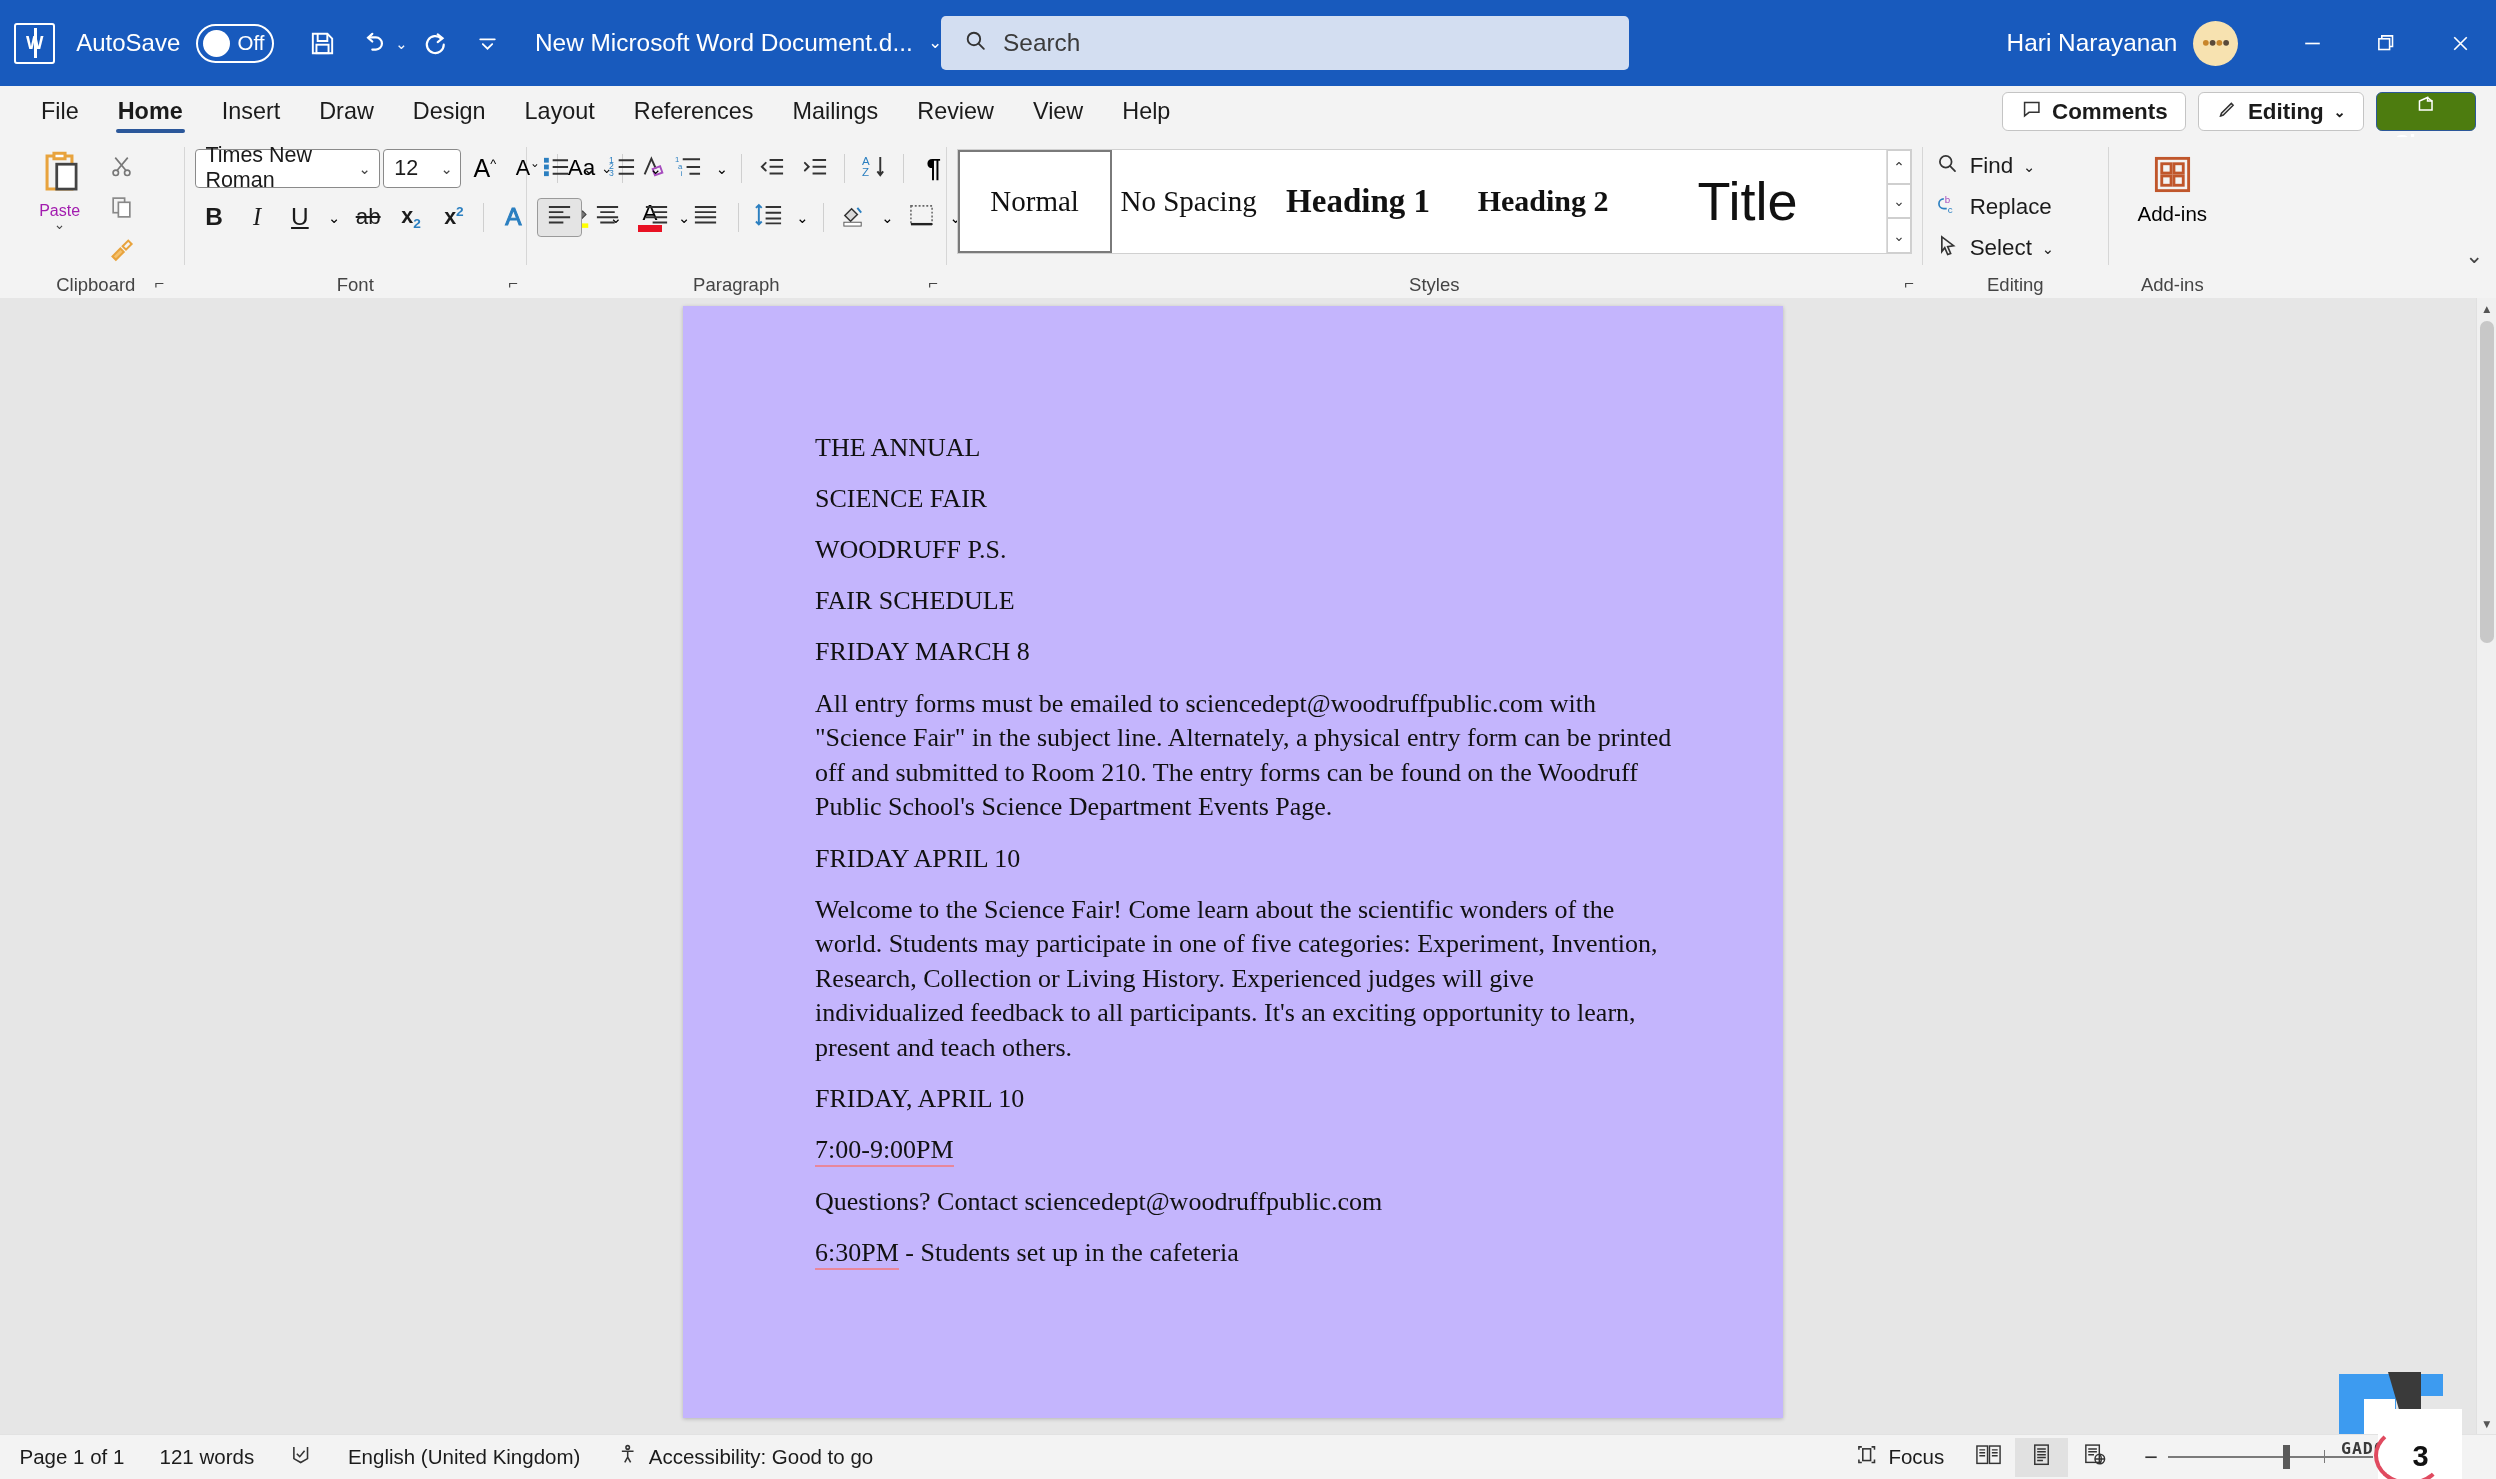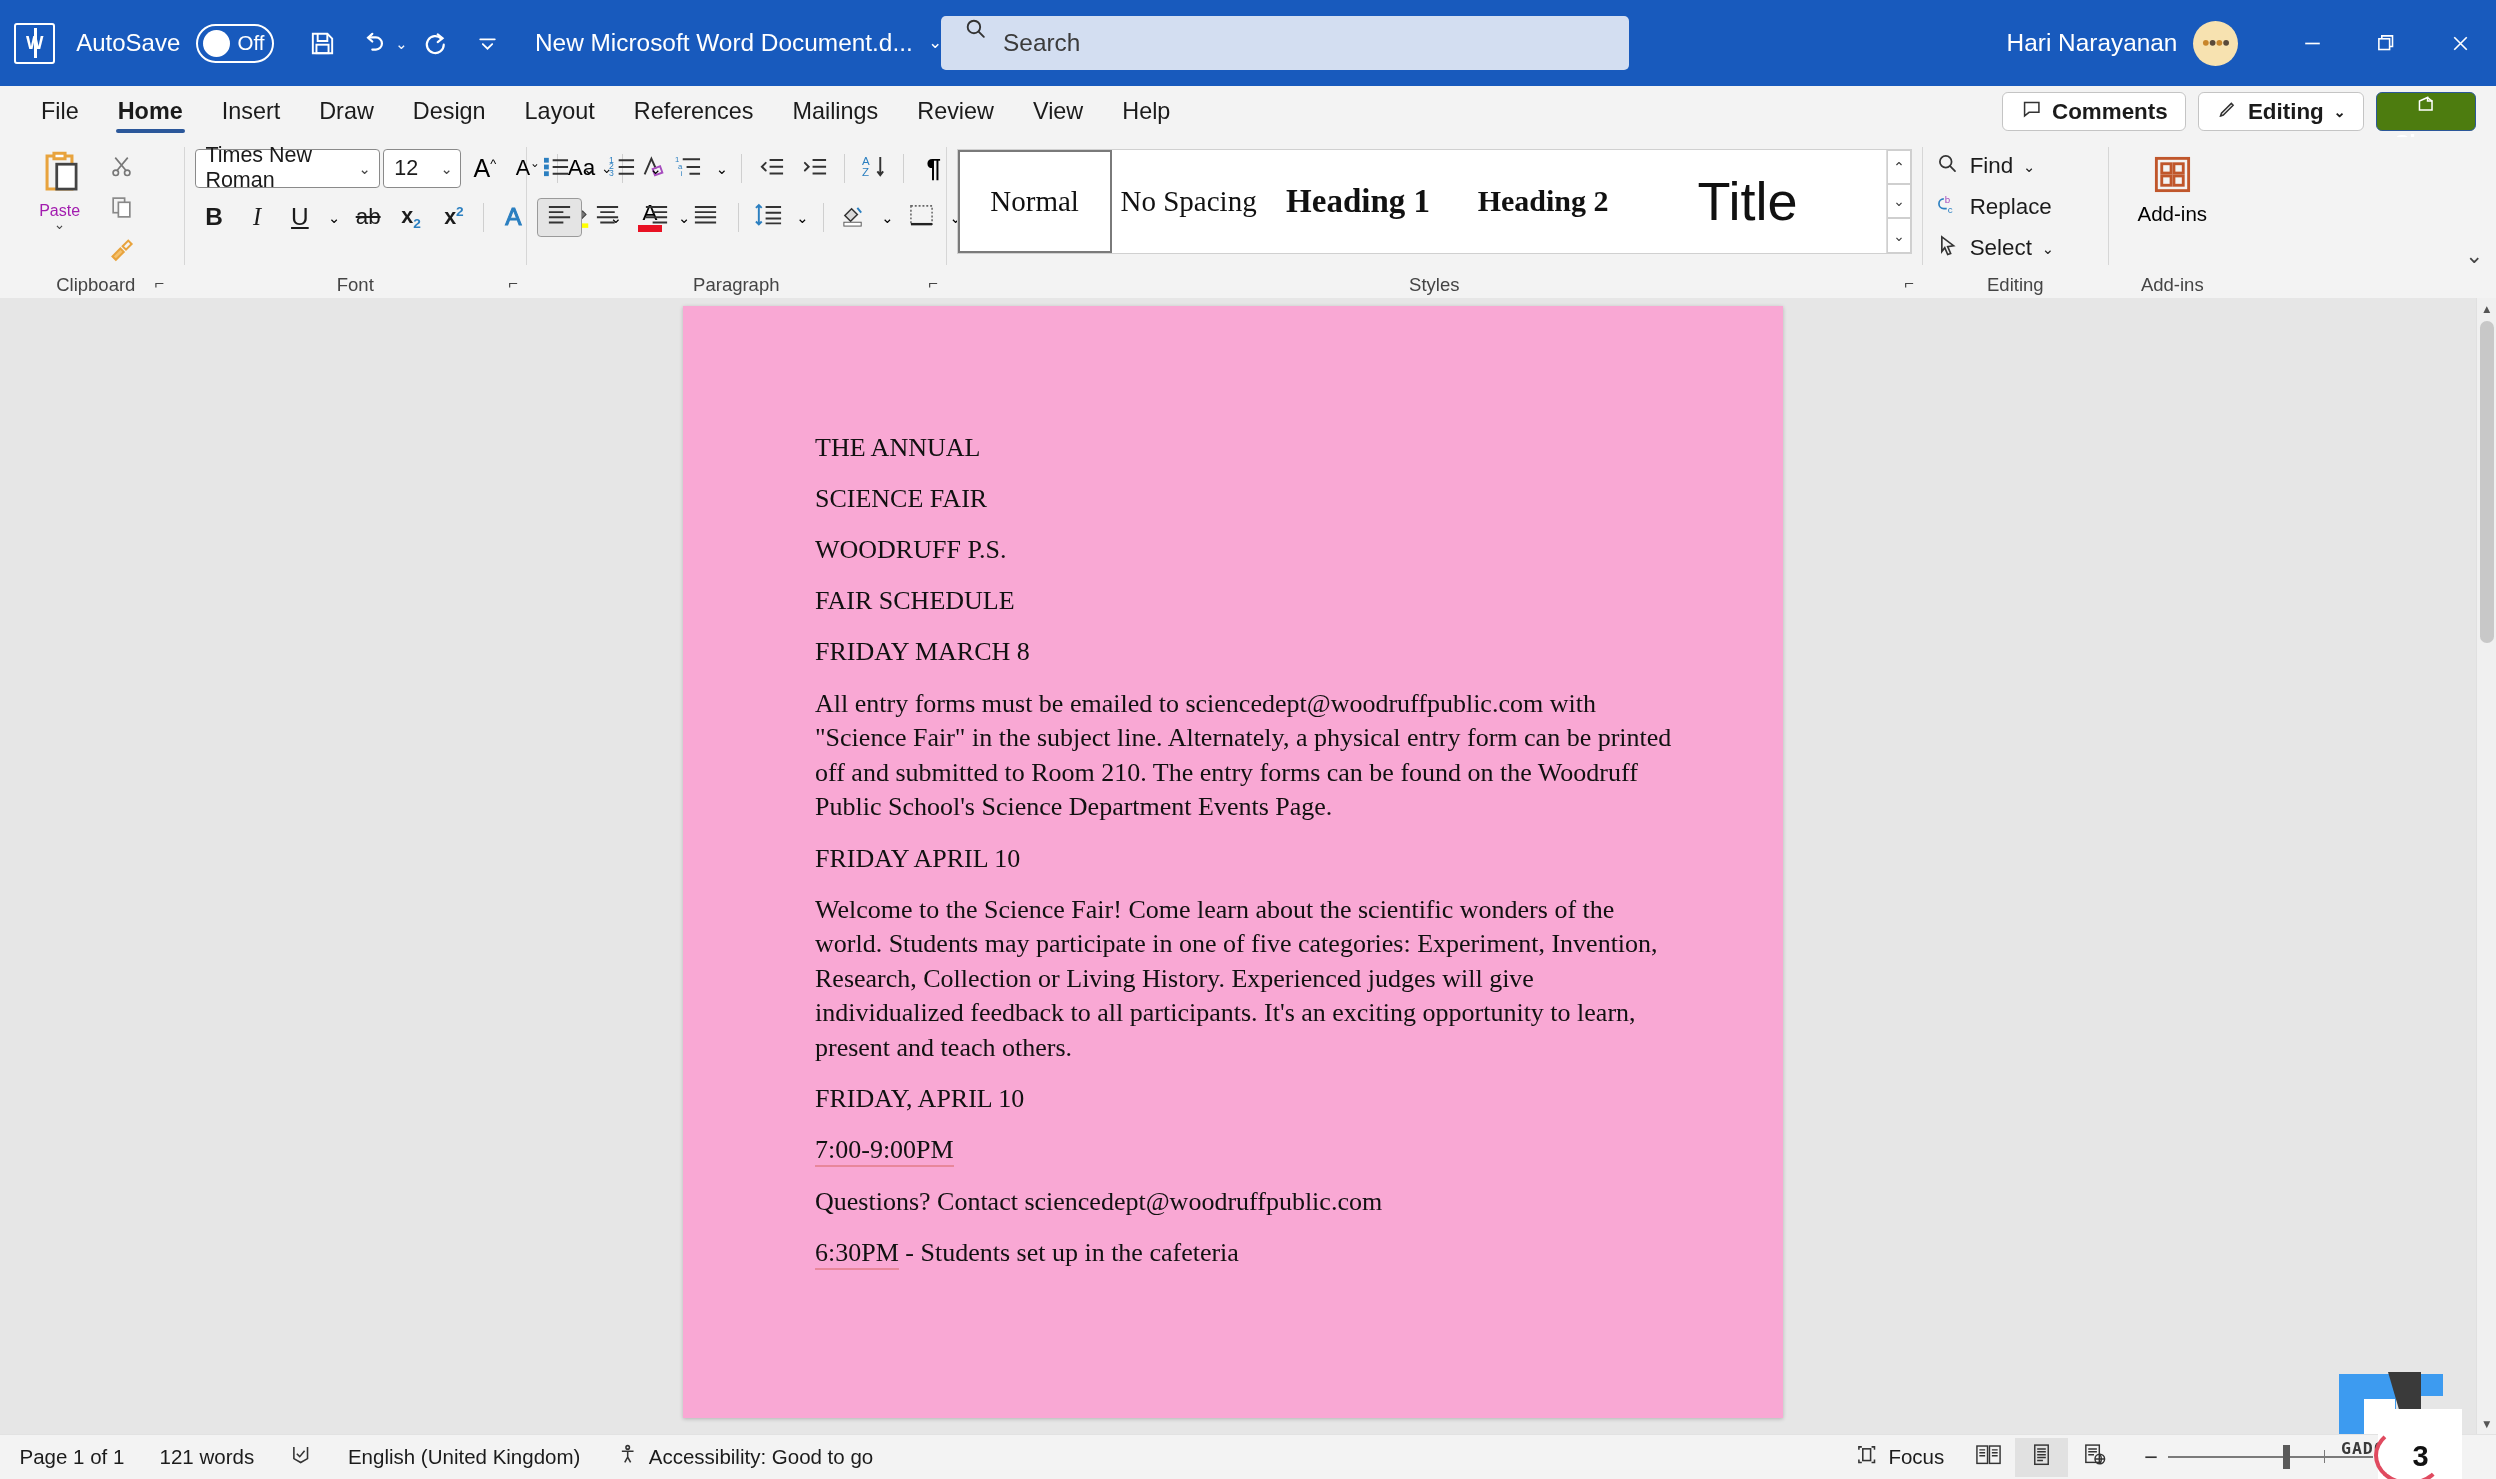--- a/index.html
+++ b/index.html
@@ -35,21 +35,21 @@
   .qat-btn {
     width: 51px; height: 51px; display: flex; align-items: center; justify-content: center;
     font-size: 26px; cursor: default;
   }
   .qat-btn svg { display:block; }
   .chev { font-size: 14.6px; margin-left: -3.9px; margin-right: 3.9px; opacity: .95;}
   .doc-title { font-size: 24.4px; margin-left: 21.5px; white-space: nowrap; }
   .doc-title-chev { font-size: 16.6px; margin-left: 15.6px; }
   .searchbox {
     position: absolute; left: 941px; top: 15.6px; width: 688px; height: 54px;
-    background: #D3DEF1; border-radius: 4.9px; display: flex; 
+    background: #D3DEF1; border-radius: 4.9px; display: flex; align-items: center;
     padding-left: 21.5px; color: #1b1b1b;
   }
   .searchbox .mag { margin-right: 15.6px; }
   .search-input {
     border: none; background: transparent; outline: none; font-size: 24.4px;
     font-family: "Liberation Sans", sans-serif; color: #333; width: 546px;
   }
   .search-input::placeholder { color: #3b3b3b; opacity: 1; }
   .tb-right { margin-left: auto; display: flex; align-items: center; height: 100%; }
   .username { font-size: 24.4px; margin-right: 15.6px; }
@@ -141,21 +141,21 @@
 
   
   .edit-row { display: flex; align-items: center; gap: 9.8px; height: 39px; font-size: 22.4px; color: #1b1b1b; }
 
   
   .docarea {
     flex: 1; background: #e6e6e6; position: relative; overflow: hidden;
   }
   .page {
     position: absolute; left: 683px; top: 7.8px; width: 1100px; height: 1112px;
-    background: #f9a8d4; box-shadow: 0 1px 3.9px rgba(0,0,0,.22);
+    background: #c4b5fd; box-shadow: 0 1px 3.9px rgba(0,0,0,.22);
   }
   .page-body {
     position: absolute; left: 132px; top: 125px; right: 107px;
     font-family: "Liberation Serif", serif; font-size: 26px; color: #111; line-height: 1.33;
   }
   .para { margin-bottom: 16.6px; }
   .para.body { text-align: left; }
   .spell { border-bottom: 2.9px solid #e8879b; padding-bottom: 1px; }
 
   

